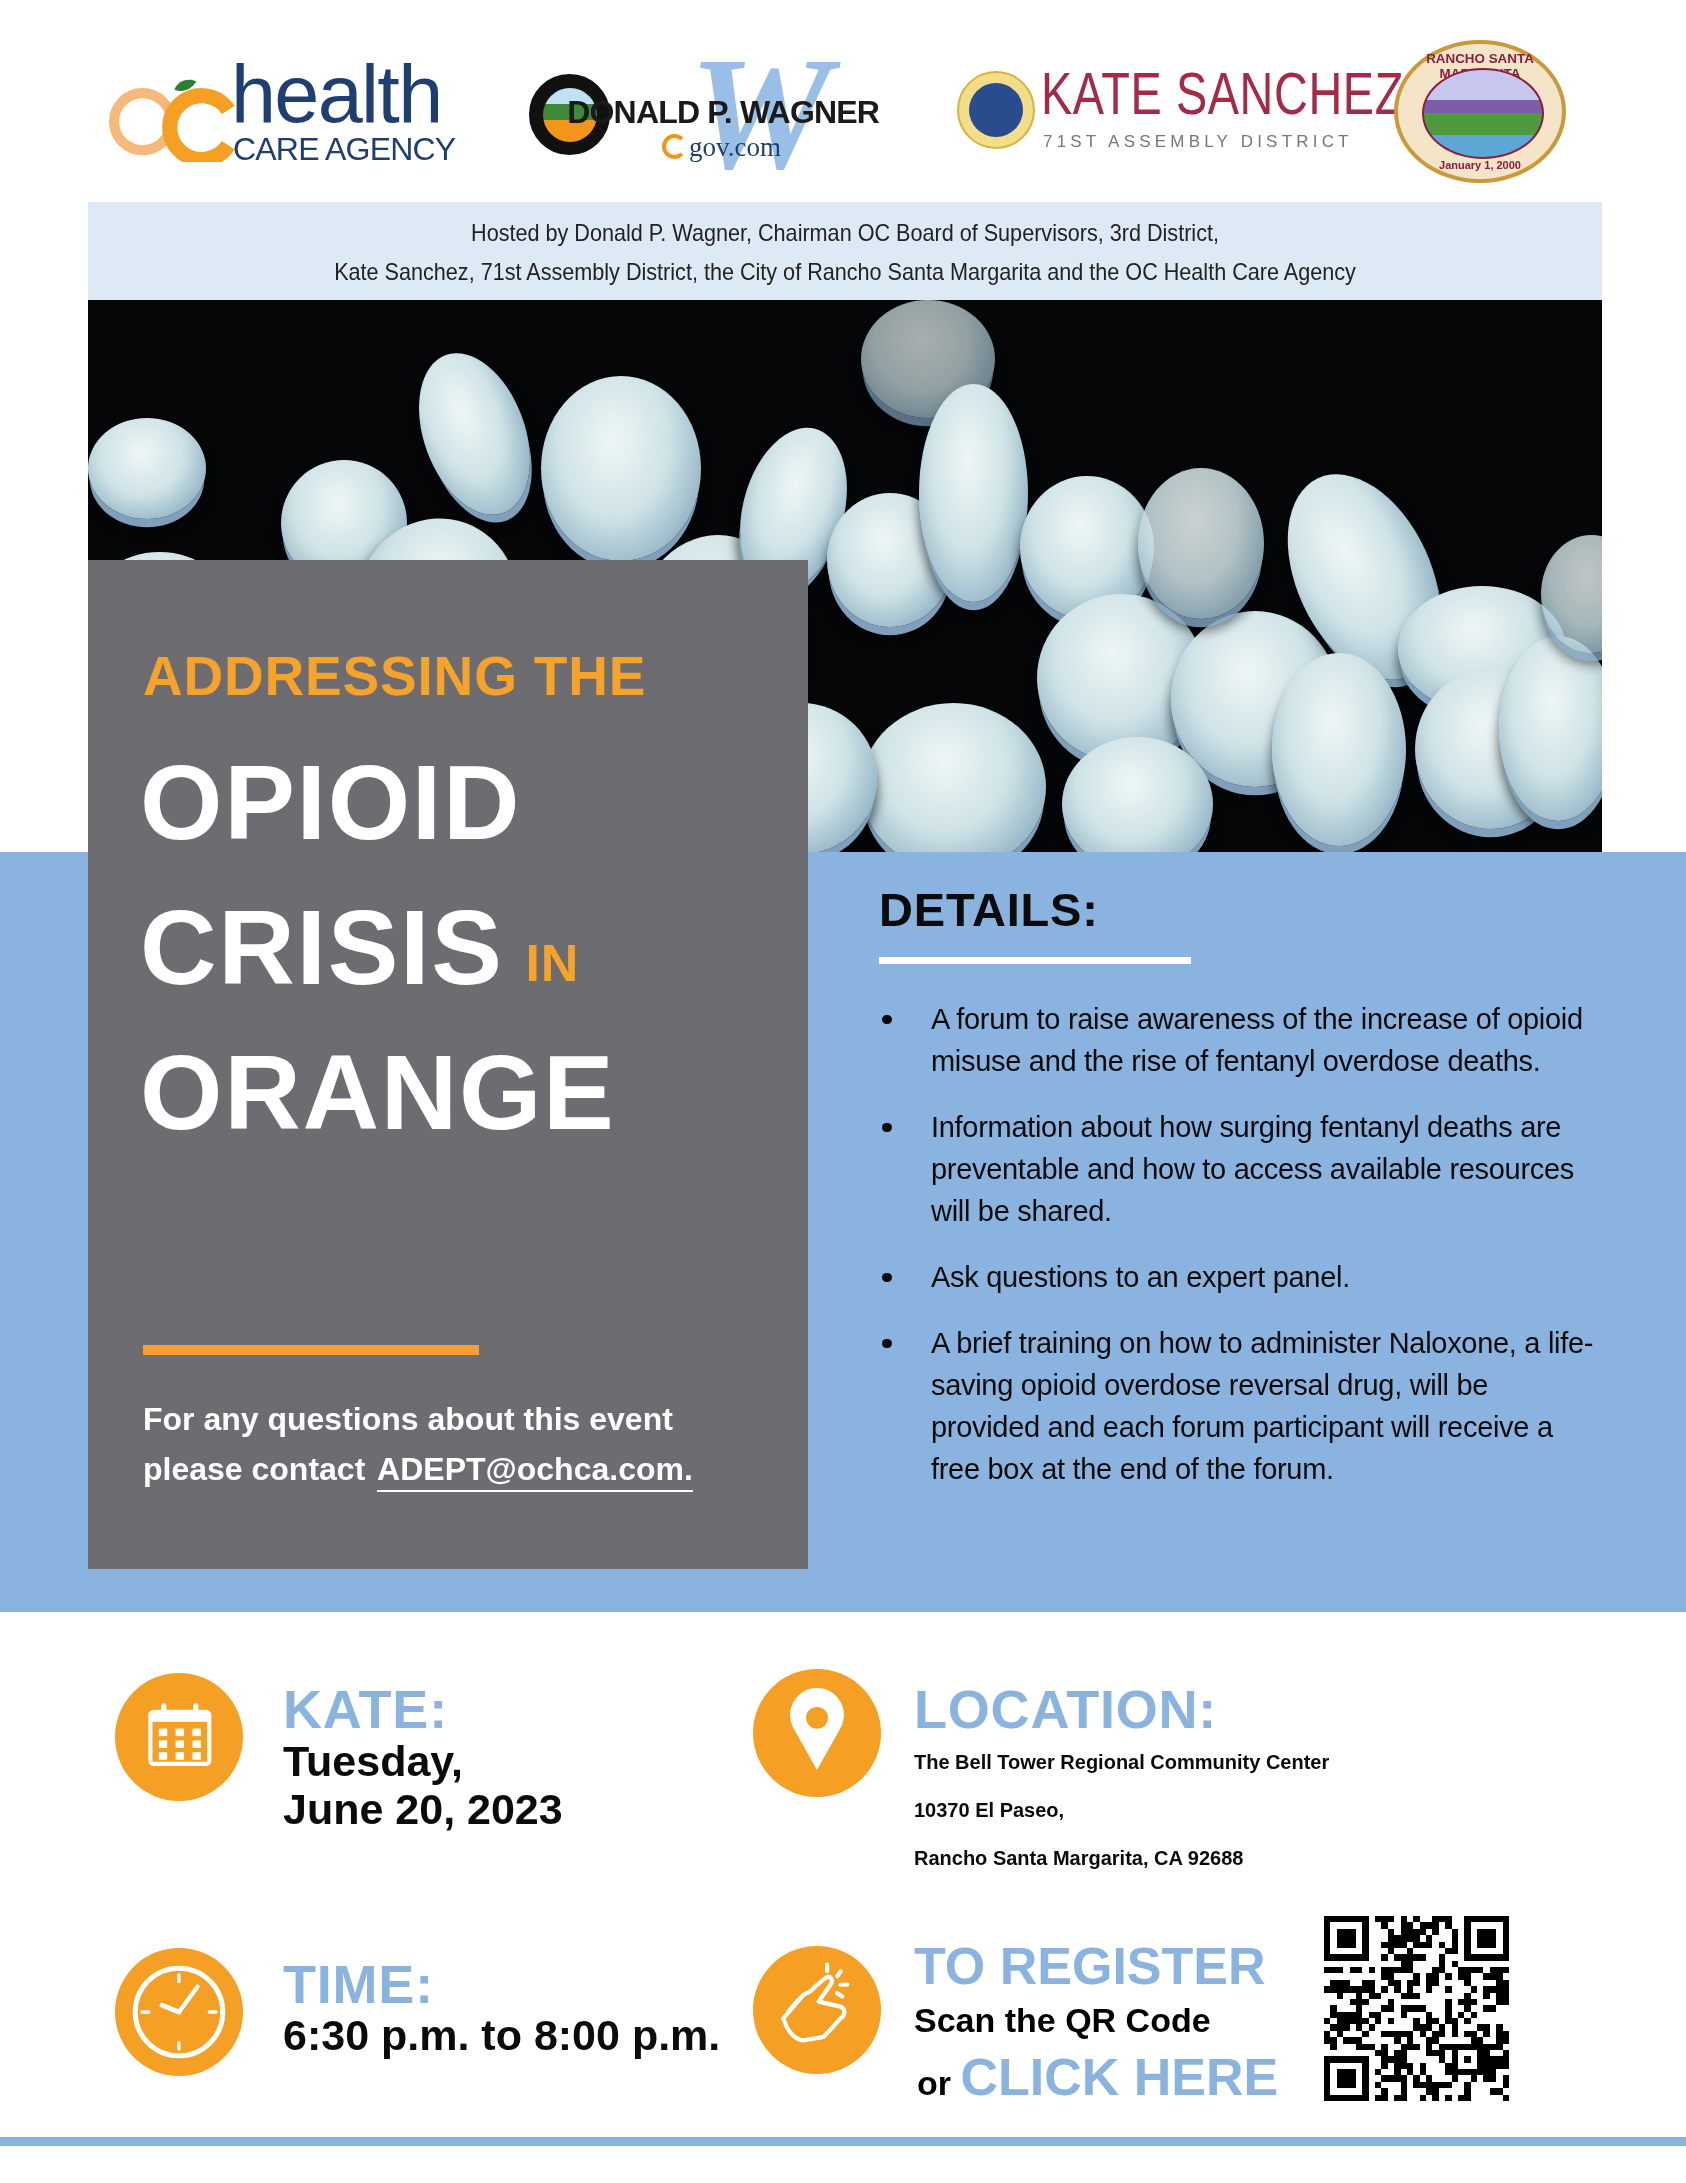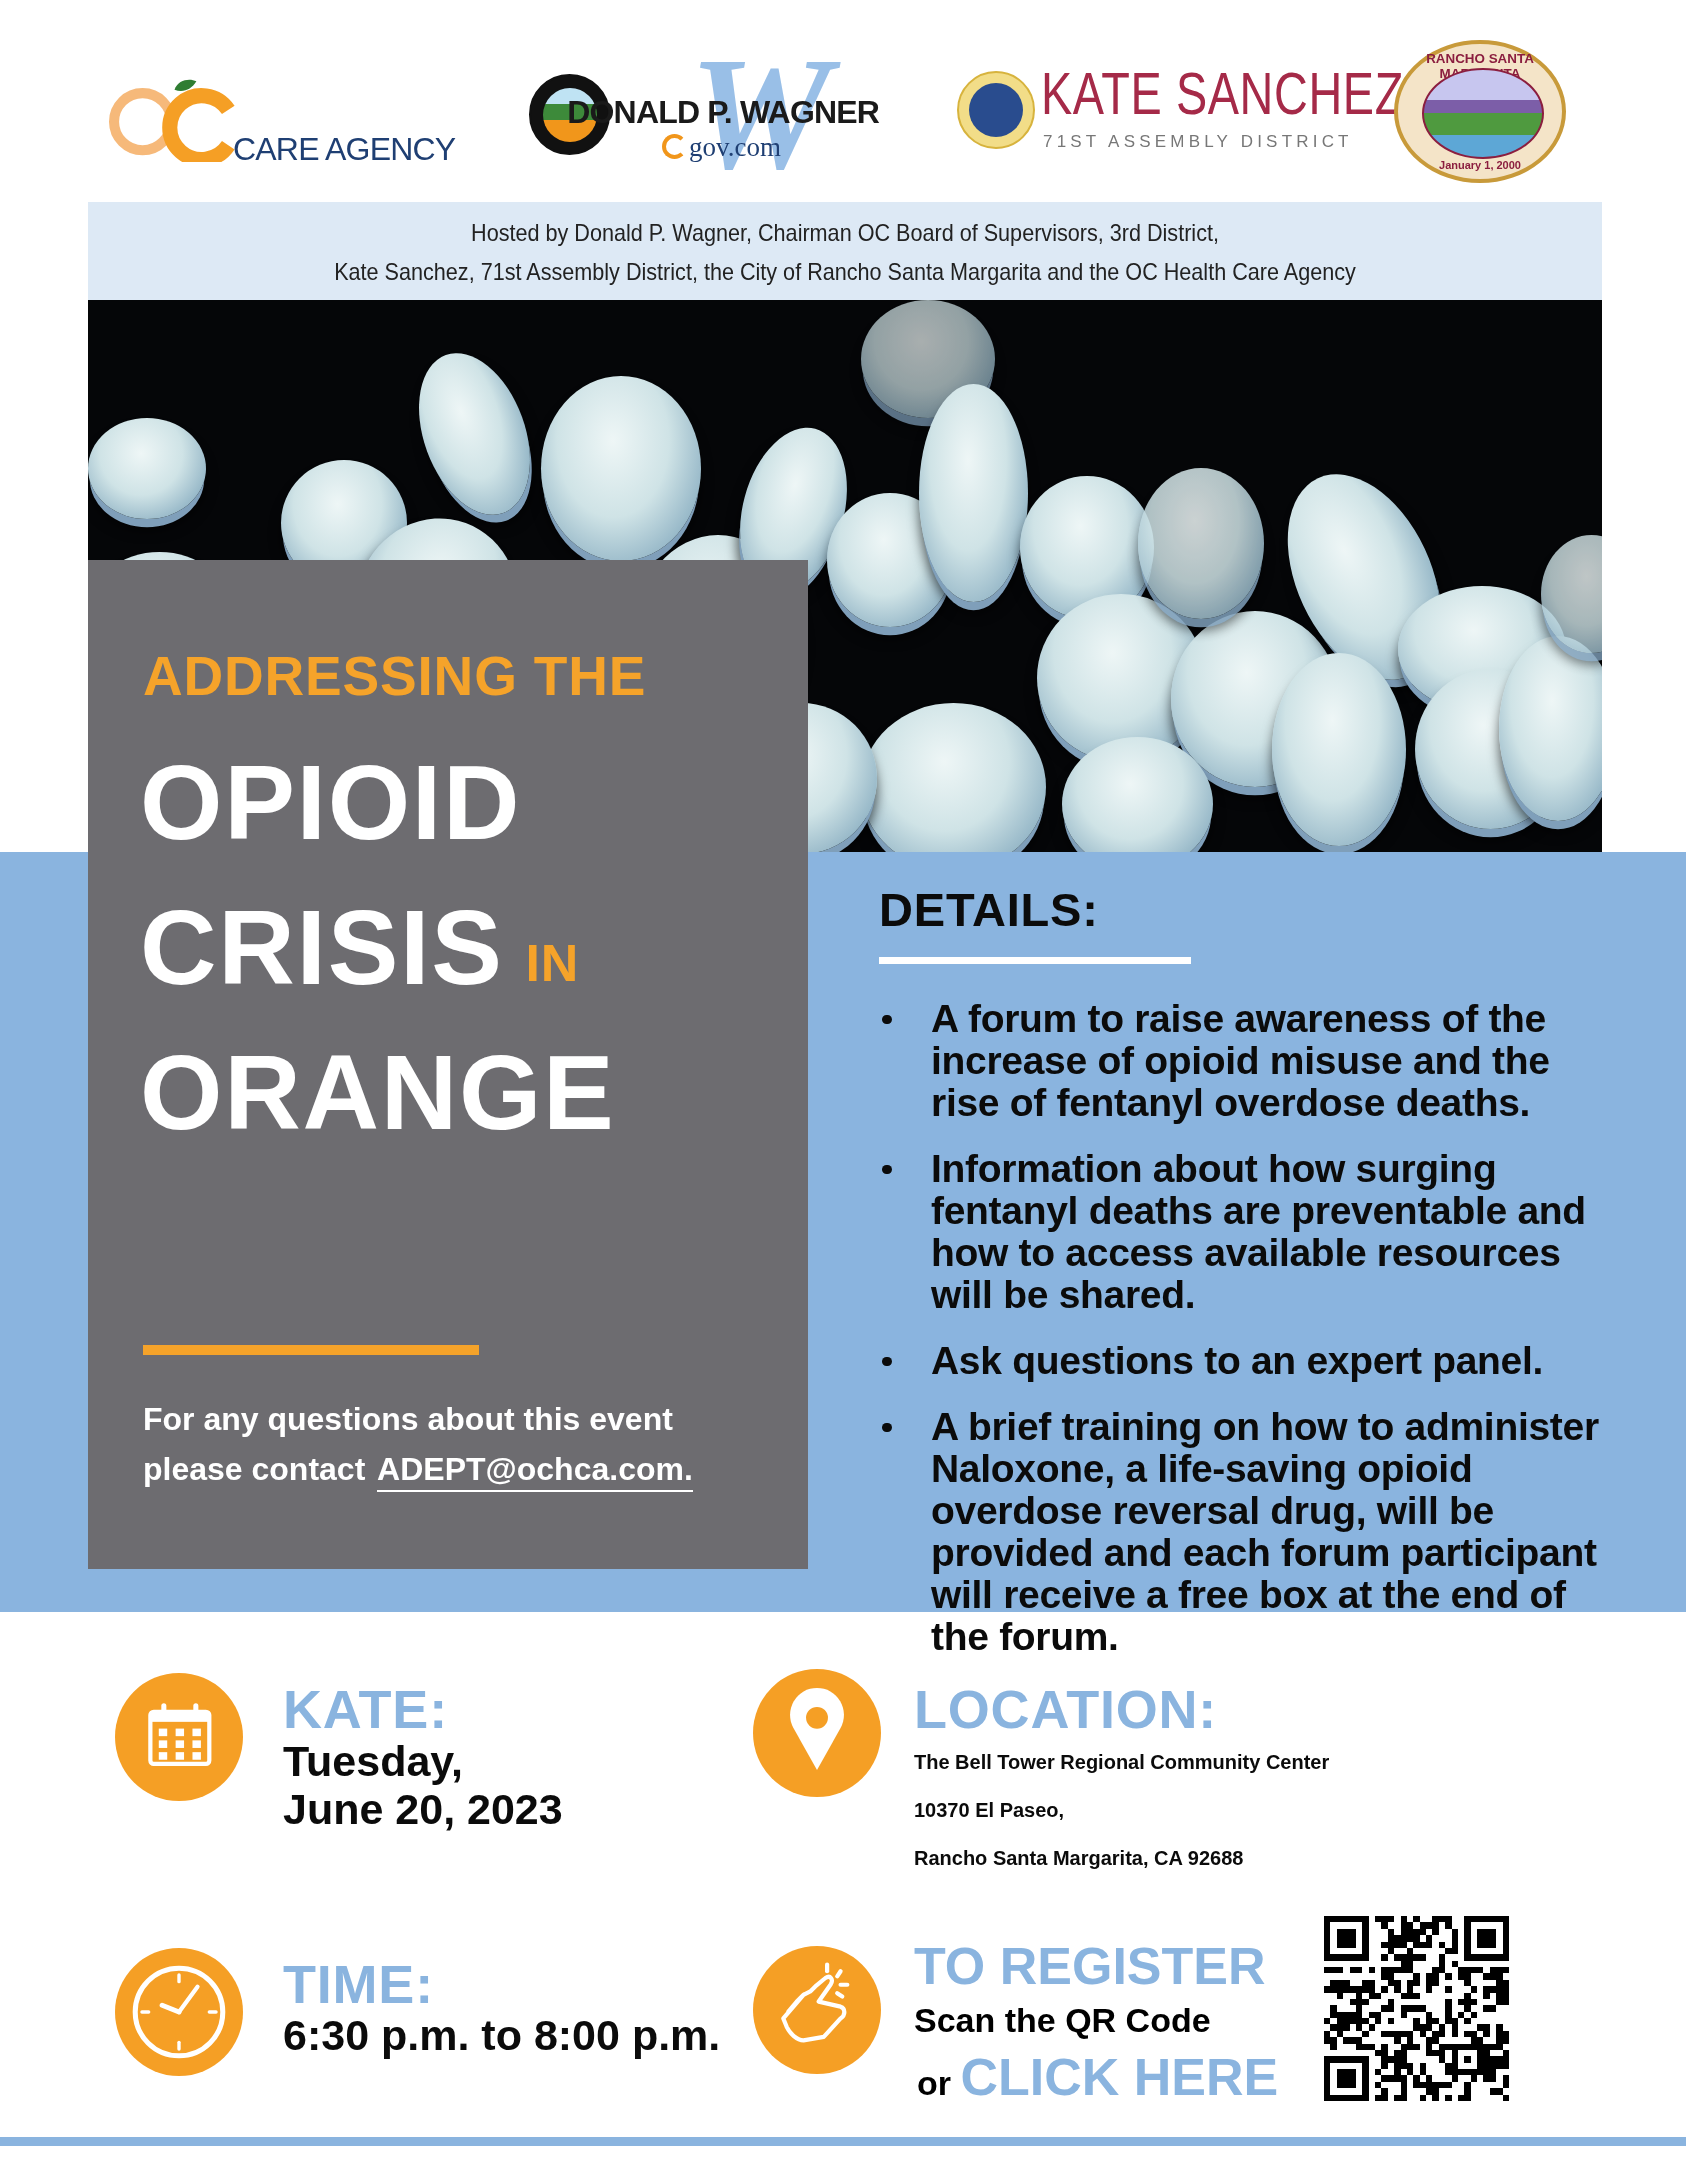--- a/index.html
+++ b/index.html
@@ -56,21 +56,21 @@
   .t-in { font-size:52px; color:#f5a32a; letter-spacing:0.8px; vertical-align:0.05em; margin-left:22px; }
   .t-rule { position:absolute; left:55px; top:785px; width:336px; height:10px; background:#f5a32a; }
   .t-contact { position:absolute; left:55px; top:834px; font-size:32px; font-weight:bold; color:#ffffff; line-height:50px; white-space:nowrap; }
   .t-email { color:#ffffff; text-decoration:none; border-bottom:2.5px solid #ffffff; padding-bottom:3.4px; margin-left:11.8px; }
 
   
   .details { left:879px; top:886px; width:722px; }
   .det-title { font-size:47px; font-weight:bold; color:#0b0b0b; letter-spacing:0.8px; line-height:1; }
   .det-rule { width:312px; height:7.6px; background:#ffffff; margin-top:23.5px; }
   .det-list { list-style:none; margin:34px 0 0 0; padding:0; }
-  .det-list li { position:relative; padding-left:52px; font-size:39px; font-weight:bold; line-height:42px; color:#0b0b0b; margin-bottom:24px; letter-spacing:-0.3px; }
+  .det-list li { position:relative; padding-left:52px; font-size:29px; font-weight:normal; line-height:42px; color:#0b0b0b; margin-bottom:24px; letter-spacing:-0.3px; }
   .det-list li::before { content:""; position:absolute; left:3.4px; top:17px; width:9.2px; height:9.2px; border-radius:50%; background:#0b0b0b; }
 
   
   .icon-circle { position:absolute; width:128px; height:128px; border-radius:50%; background:#f59f25; }
   .icon-circle svg { position:absolute; left:0; top:0; }
   .info-label { position:absolute; font-size:54px; font-weight:bold; color:#8ab4df; letter-spacing:0.8px; line-height:1; white-space:nowrap; }
   .info-val { position:absolute; font-size:43px; font-weight:bold; color:#0b0b0b; line-height:48px; white-space:nowrap; }
   .reg-line { position:absolute; font-size:34px; font-weight:bold; white-space:nowrap; line-height:1; }
   .reg-blue { color:#8ab4df; font-size:52px; }
   .qr { left:1324px; top:1916px; width:185px; height:185px; }
@@ -78,20 +78,21 @@
 </style>
 </head>
 <body>
 
 <div class="abs logo-och">
   <svg class="och-oc" viewBox="0 0 150 100">
     <circle cx="40" cy="52" r="34" fill="none" stroke="#f6b97a" stroke-width="12"></circle>
     <path d="M142 38 A38 38 0 1 0 142 80" fill="none" stroke="#f59f25" stroke-width="18"></path>
     <path d="M78 14 C82 2 96 0 104 4 C98 14 88 18 78 14 Z" fill="#2f7d32"></path>
   </svg>
+  <div class="och-health">health</div>
   <div class="och-care">CARE AGENCY</div>
   <div class="seal och-seal">
       <div class="inner"></div>
     </div>
 </div>
 
 <div class="abs logo-wagner">
   <div class="wag-w">W</div>
   <div class="wag-name">DONALD P. WAGNER</div>
   <div class="wag-oc"></div>

